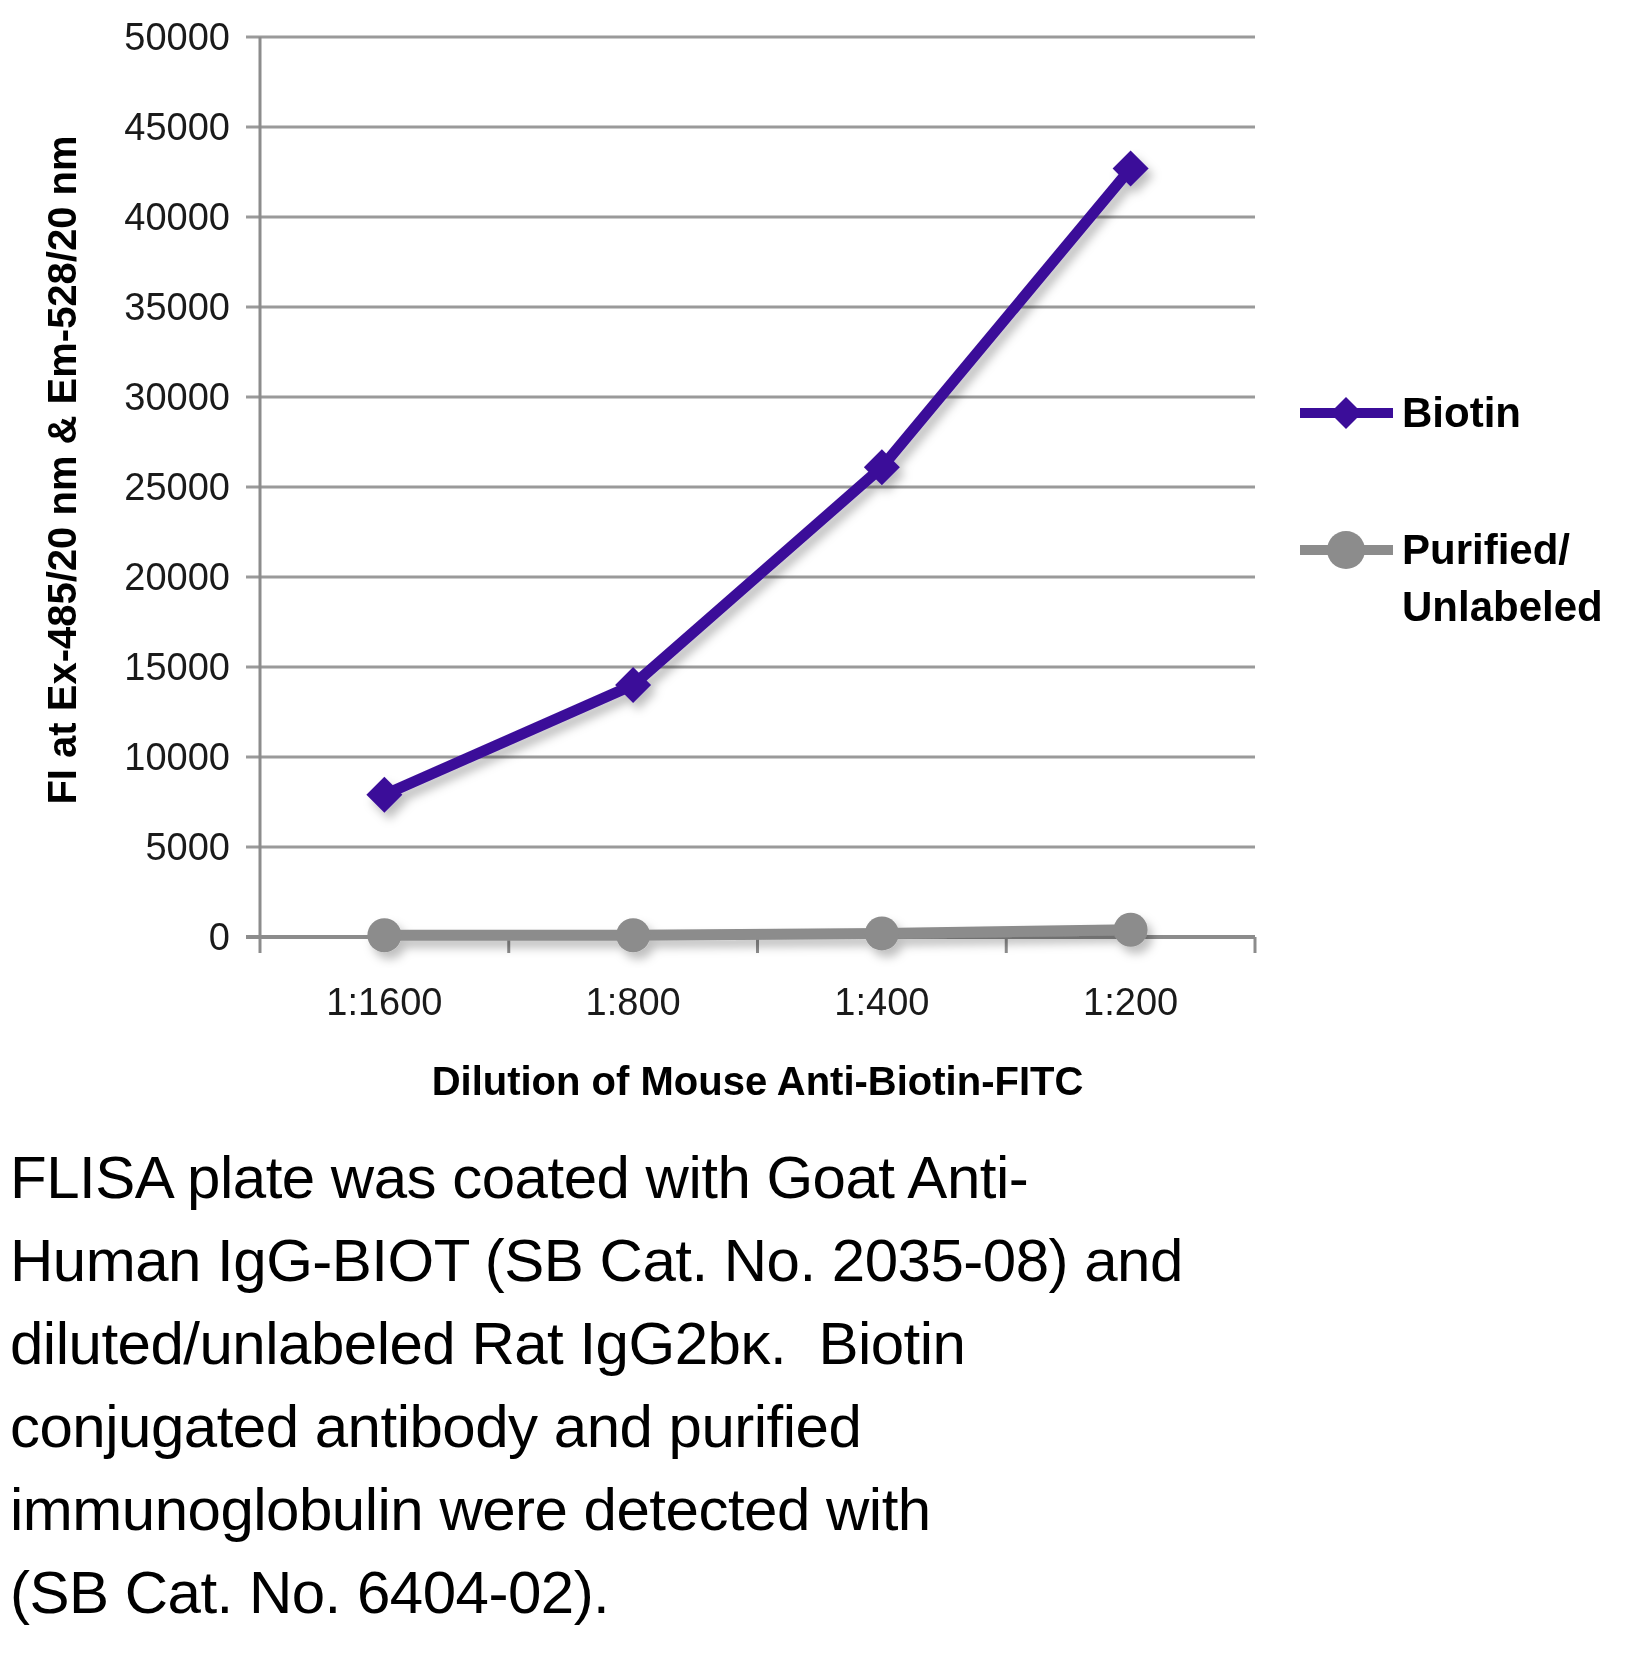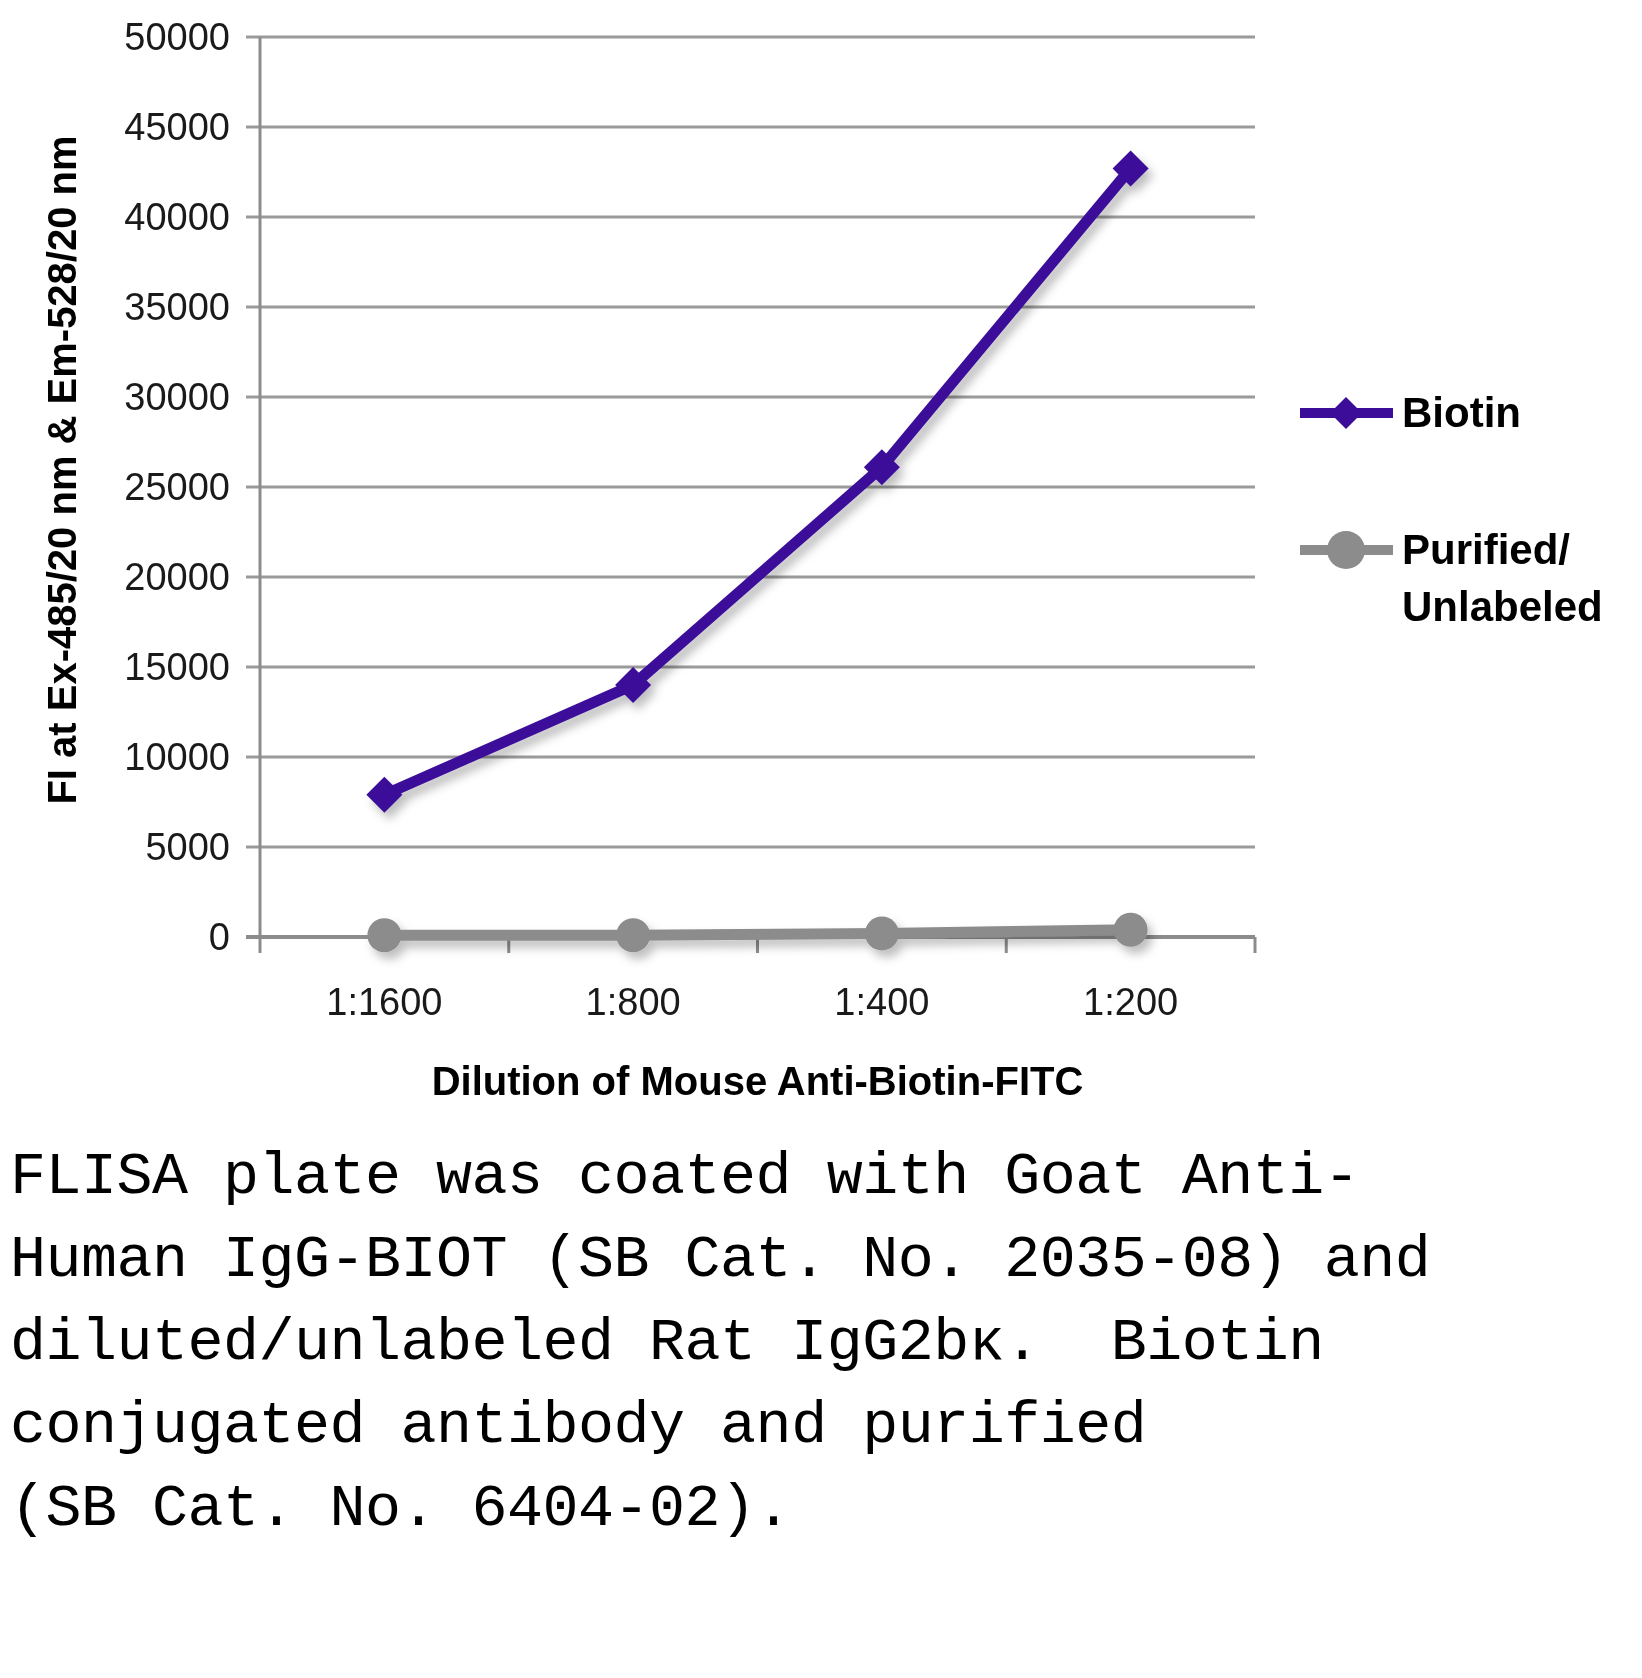--- a/index.html
+++ b/index.html
@@ -11,21 +11,21 @@
     overflow:hidden;
   }
   #chart{position:absolute;left:0;top:0;}
   .tick{font-size:38px;fill:#1a1a1a;}
   .axis-title{font-size:40px;font-weight:700;fill:#000000;}
   .legend-label{font-size:42px;font-weight:700;fill:#000000;}
   .caption{
     position:absolute;left:10px;top:1136px;
     color:#000000;font-size:60px;line-height:83px;letter-spacing:-0.5px;
   }
-  .caption-line{white-space:pre;font-family:Liberation Mono, monospace;}
+  .caption-line{white-space:pre;}
 </style>
 </head>
 <body>
 
 <div class="figure">
 
   <svg id="chart" width="1642" height="1130" viewBox="0 0 1642 1130">
     <defs>
       <filter id="ds" x="-30%" y="-30%" width="170%" height="170%">
         <feDropShadow dx="5" dy="7" stdDeviation="5" flood-opacity="0.25"></feDropShadow>
@@ -101,16 +101,17 @@
         <text x="1402" y="564" class="legend-label">Purified/</text>
         <text x="1402" y="621" class="legend-label">Unlabeled</text>
       </g>
     </svg>
 
   <div class="caption">
     <div class="caption-line">FLISA plate was coated with Goat Anti-</div>
     <div class="caption-line">Human IgG-BIOT (SB Cat. No. 2035-08) and</div>
     <div class="caption-line">diluted/unlabeled Rat IgG2bκ.  Biotin</div>
     <div class="caption-line">conjugated antibody and purified</div>
+    <div class="caption-line">immunoglobulin were detected with</div>
     <div class="caption-line">(SB Cat. No. 6404-02).</div>
   </div>
 
 </div>
 
 </body></html>

